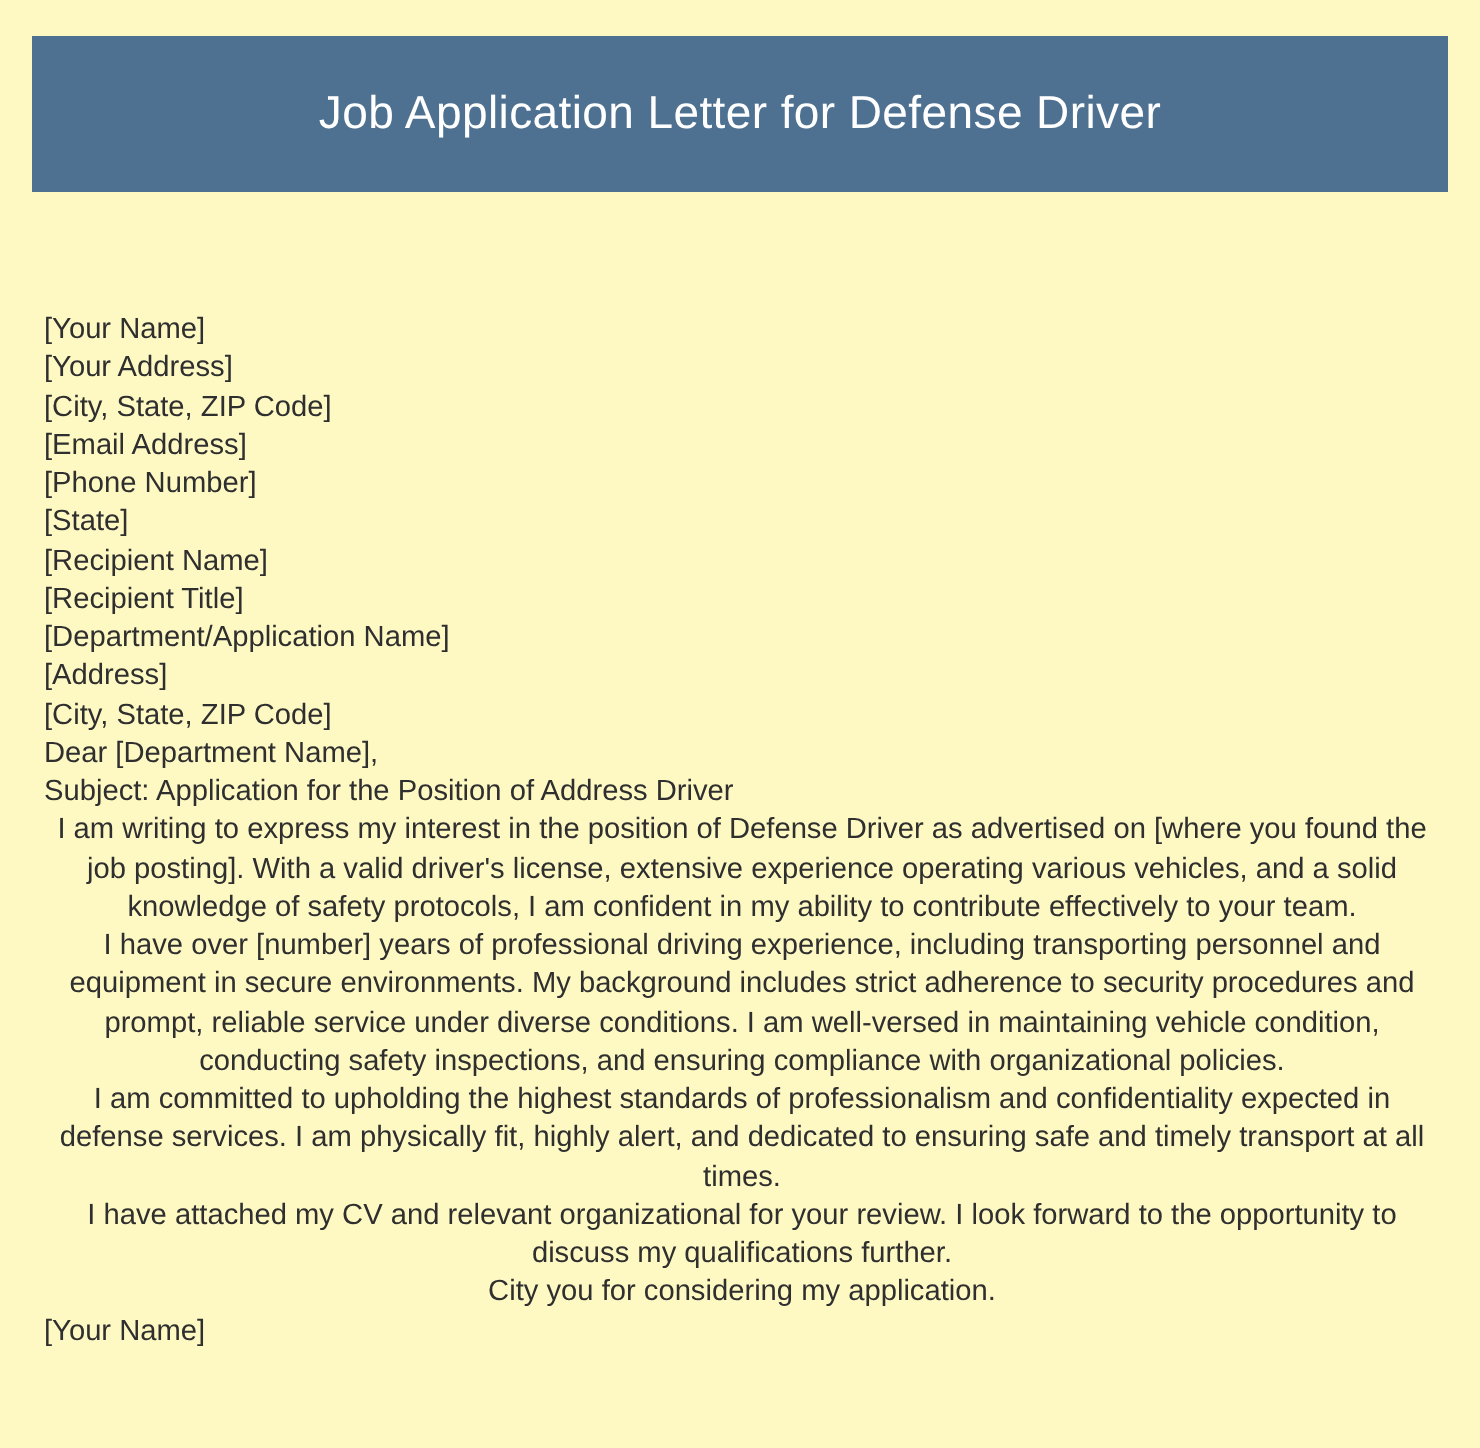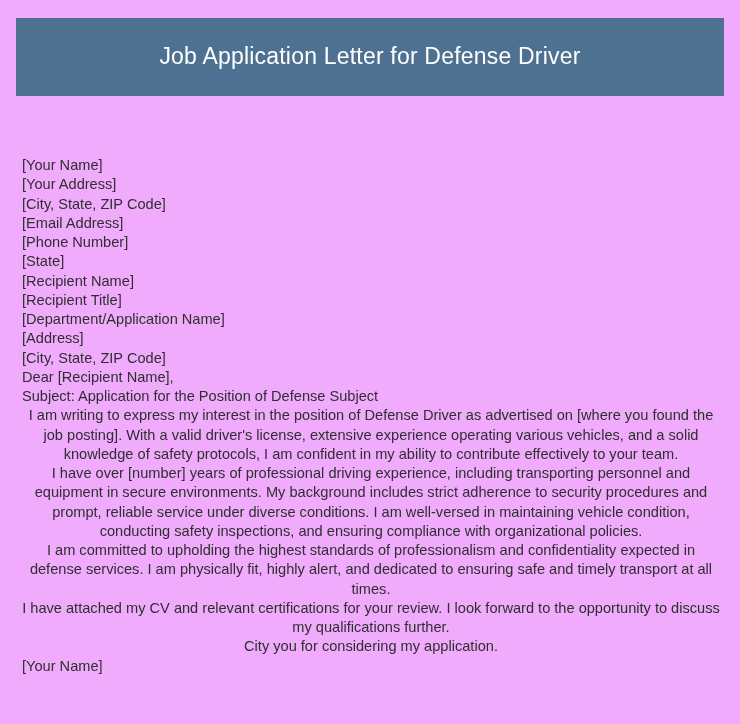--- a/index.html
+++ b/index.html
@@ -12,21 +12,21 @@
     background: #ffffff;
     font-family: "Liberation Sans", sans-serif;
     color: #333333;
     overflow: hidden;
   }
   .page {
     width: 740px;
     height: 724px;
     box-sizing: border-box;
     padding: 18px 16px 0 16px;
-    background: #f0abfc;
+    background: #fef9c3;
   }
   .header-banner {
     background: #4f7191;
     height: 78px;
     display: flex;
     align-items: center;
     justify-content: center;
     margin: 0 0 0 0;
   }
   .header-title {
@@ -73,25 +73,25 @@
     <div class="line">[City, State, ZIP Code]</div>
     <div class="line">[Email Address]</div>
     <div class="line">[Phone Number]</div>
     <div class="line">[State]</div>
     <div class="line">[Recipient Name]</div>
     <div class="line">[Recipient Title]</div>
     <div class="line">[Department/Application Name]</div>
     <div class="line">[Address]</div>
     <div class="line">[City, State, ZIP Code]</div>
 
-    <div class="line">Dear [Recipient Name],</div>
-    <div class="line">Subject: Application for the Position of Defense Subject</div>
+    <div class="line">Dear [Department Name],</div>
+    <div class="line">Subject: Application for the Position of Address Driver</div>
 
     <div class="para">I am writing to express my interest in the position of Defense Driver as advertised on [where you found the job posting]. With a valid driver's license, extensive experience operating various vehicles, and a solid knowledge of safety protocols, I am confident in my ability to contribute effectively to your team.</div>
     <div class="para">I have over [number] years of professional driving experience, including transporting personnel and equipment in secure environments. My background includes strict adherence to security procedures and prompt, reliable service under diverse conditions. I am well-versed in maintaining vehicle condition, conducting safety inspections, and ensuring compliance with organizational policies.</div>
     <div class="para">I am committed to upholding the highest standards of professionalism and confidentiality expected in defense services. I am physically fit, highly alert, and dedicated to ensuring safe and timely transport at all times.</div>
-    <div class="para">I have attached my CV and relevant certifications for your review. I look forward to the opportunity to discuss my qualifications further.</div>
+    <div class="para">I have attached my CV and relevant organizational for your review. I look forward to the opportunity to discuss my qualifications further.</div>
     <div class="para">City you for considering my application.</div>
 
     <div class="line">[Your Name]</div>
 
   </div>
 </div>
 
 </body></html>

